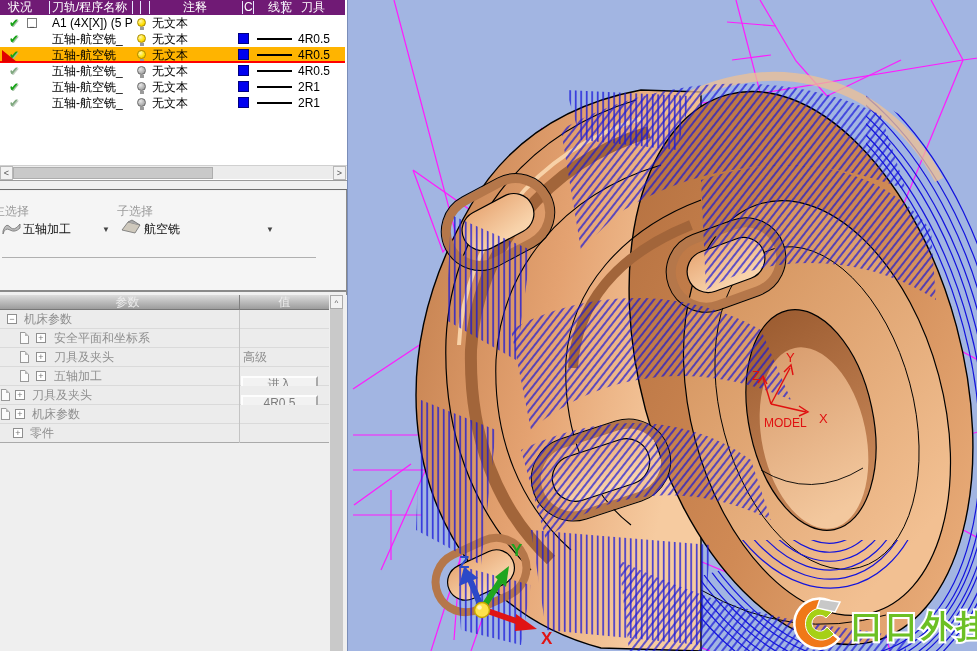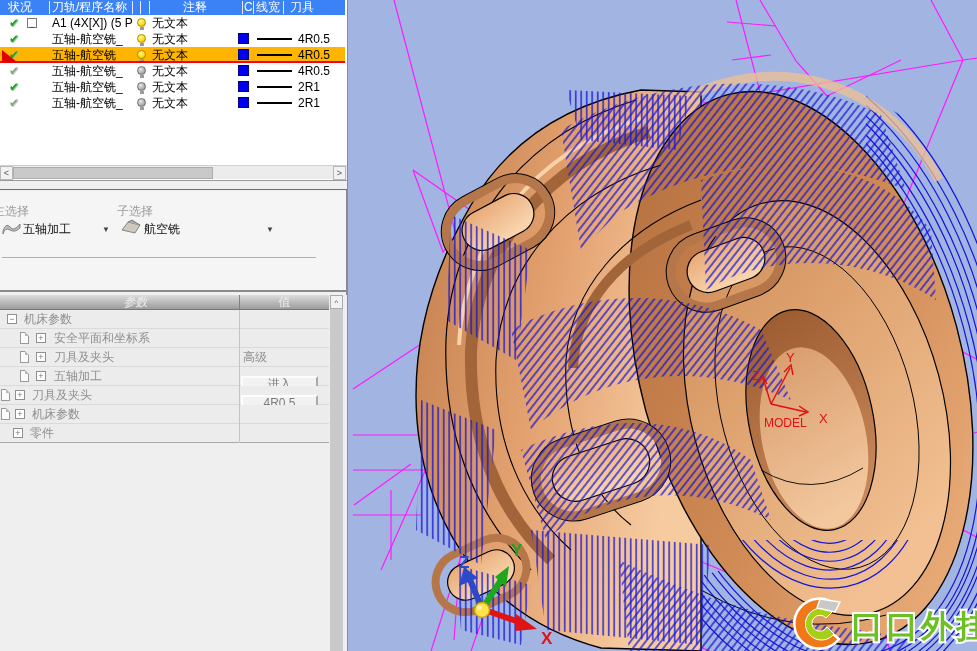--- a/index.html
+++ b/index.html
@@ -4,21 +4,21 @@
 <style>
   * { margin:0; padding:0; box-sizing:border-box; }
   html,body { width:977px; height:651px; overflow:hidden; background:#f0f0f0;
               font-family:"Liberation Sans","DejaVu Sans",sans-serif; }
 
   
   #left-panel { position:absolute; left:0; top:0; width:347px; height:651px; background:#f0f0f0; border-right:1px solid #8a8a8a; }
 
   
   #tp-table { position:absolute; left:0; top:0; width:347px; height:180px; background:#fff; }
-  #tp-header { position:absolute; left:0; top:0; width:345px; height:15px; background:#3b82f6; color:#fff; font-size:12px; }
+  #tp-header { position:absolute; left:0; top:0; width:345px; height:15px; background:#701a75; color:#fff; font-size:12px; }
   #tp-header span { position:absolute; top:0; line-height:15px; white-space:nowrap; }
   .hsep { position:absolute; top:1px; width:1px; height:13px; background:#e8e8ff; }
   .tp-row { position:absolute; left:0; width:345px; height:16px; font-size:12px; color:#000; background:#fff; }
   .tp-row.selected { background:#ffb400; }
   .tp-row span { position:absolute; line-height:16px; white-space:nowrap; }
   .chk { left:9px; top:0; font-size:12px; font-weight:bold; color:#16a316; text-shadow:1px 1px 0 #9dbf9d; }
   .chk.dim { color:#7fa87f; text-shadow:1px 1px 0 #c2cfc2; }
   .expandbox { position:absolute; left:27px; top:3px; width:10px; height:10px; background:#fff; border:1px solid #7a7a7a;
                font-size:9px; line-height:8px; text-align:center; color:#333; }
   .tname { left:52px; }
@@ -46,21 +46,21 @@
   .sel-label { position:absolute; top:12px; font-size:12px; color:#9a9a9a; white-space:nowrap; }
   .sel-value { position:absolute; top:30px; font-size:12px; color:#111; white-space:nowrap; }
   .ddarrow { position:absolute; top:34px; font-size:8px; color:#444; }
   .sel-icon { position:absolute; top:28px; }
   #sel-hr { position:absolute; left:2px; top:66px; width:314px; height:1px; background:#b0b0b0; }
 
   
   #param-panel { position:absolute; left:0; top:295px; width:347px; height:356px; background:#efefef; }
   #param-header { position:absolute; left:0; top:0; width:329px; height:15px;
                   background:linear-gradient(#dcdcdc,#9c9c9c); border-bottom:1px solid #777; font-size:12px; color:#ececec; }
-  #param-header .ph1 { position:absolute; left:16px; width:239px; text-align:center; line-height:15px;font-style:italic; }
+  #param-header .ph1 { position:absolute; left:8px; width:239px; text-align:center; line-height:15px; }
   #param-header .ph2 { position:absolute; left:239px; width:90px; text-align:center; line-height:15px; border-left:1px solid #808080; }
   .p-row { position:absolute; left:0; width:329px; height:19px; background:#ececec; border-bottom:1px solid #dadada; font-size:12px; color:#8f8f8f; }
   .p-row .plabel { position:absolute; top:0; line-height:18px; white-space:nowrap; }
   .p-vline { position:absolute; left:239px; top:0; width:1px; height:19px; background:#c4c4c4; }
   .pbox { position:absolute; top:4px; width:10px; height:10px; background:#fff; border:1px solid #8f8f8f;
           font-size:9px; line-height:8px; text-align:center; color:#777; }
   .pagei { position:absolute; top:3px; width:9px; height:12px; background:#fbfbfb; border:1px solid #999; }
   .pagei::after { content:""; position:absolute; right:-1px; top:-1px; border-style:solid; border-width:0 4px 4px 0; border-color:transparent #ececec #b5b5b5 transparent; }
   .pvaltext { position:absolute; left:243px; top:0; line-height:18px; color:#8f8f8f; }
   .pbtn { position:absolute; left:241px; top:9px; width:77px; height:24px; background:#f2f2f2;
@@ -76,22 +76,22 @@
 <body>
 
 <div id="left-panel">
 
   <div id="tp-table">
     <div id="tp-header">
       <span style="left:8px">状况</span>
       <span style="left:52px">刀轨/程序名称</span>
       <span style="left:183px">注释</span>
       <span style="left:244px">C</span>
-      <span style="left:256px">线宽</span>
-      <span style="left:290px">刀具</span>
+      <span style="left:268px">线宽</span>
+      <span style="left:301px">刀具</span>
       <i class="hsep" style="left:49px"></i>
         <i class="hsep" style="left:132px"></i>
         <i class="hsep" style="left:140px"></i>
       <i class="hsep" style="left:149px"></i>
         <i class="hsep" style="left:242px"></i>
         <i class="hsep" style="left:253px"></i>
       <i class="hsep" style="left:283px"></i>
     </div>
 
     <div class="tp-row" style="top:15px">

